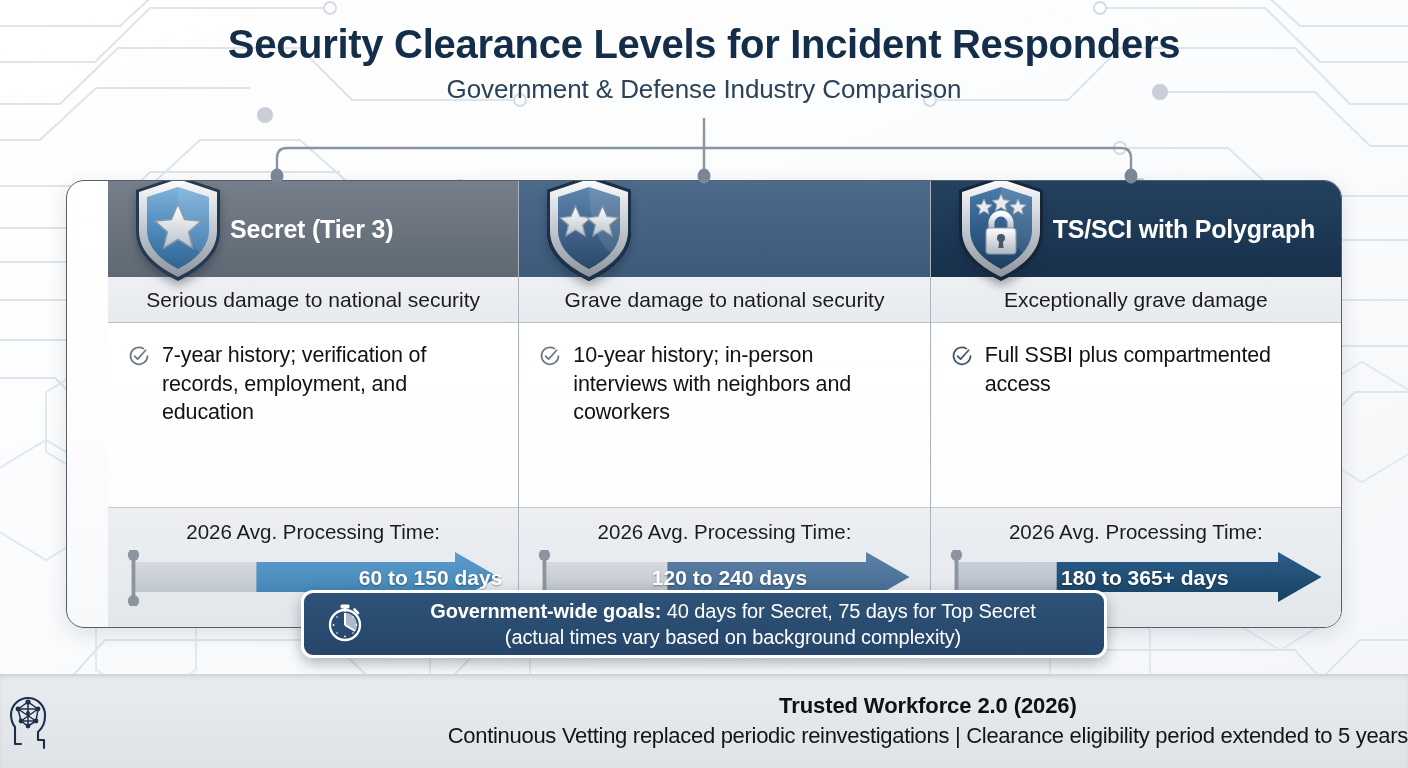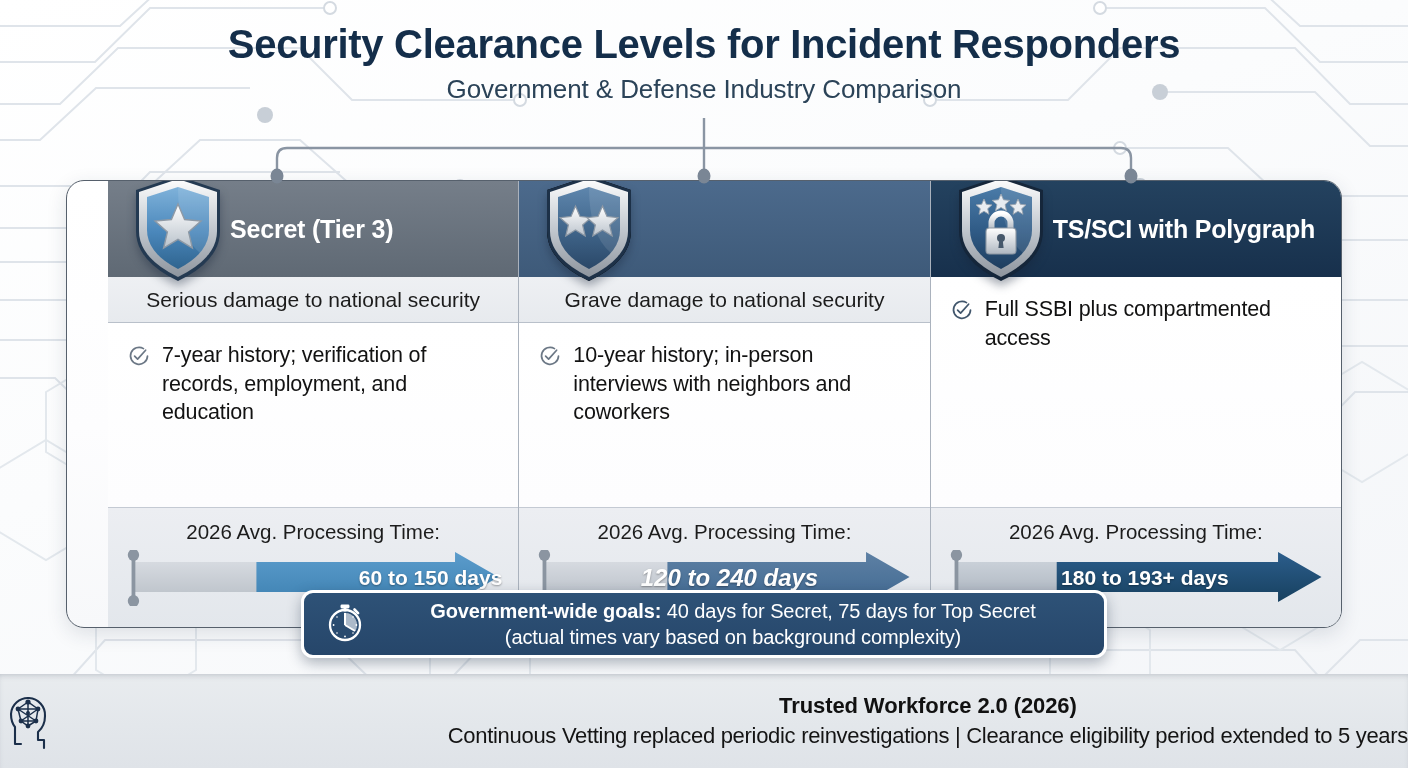--- a/index.html
+++ b/index.html
@@ -425,21 +425,21 @@
                   <stop offset="1" stop-color="#426a92"></stop>
               </linearGradient>
             </defs>
             <rect x="10" y="12" width="340" height="30" fill="url(#trk2)"></rect>
             <path d="M140 12 H350 V2 L396 27 L350 52 V42 H140 Z" fill="url(#fil2b)"></path>
             <line x1="10" y1="4" x2="10" y2="52" stroke="#8b95a1" stroke-width="4"></line>
             <circle cx="10" cy="5" r="6" fill="#8b95a1"></circle>
             <circle cx="10" cy="51" r="6" fill="#8b95a1"></circle>
           </svg>
           <div style="position:absolute;left:0;top:0;width:100%;height:56px;display:flex;align-items:center;justify-content:center;">
-            <span style="margin-left:10px;color:#fff;font-size:24px;font-weight:bold;text-shadow:0 1px 2px rgba(0,0,0,0.35);font-style:italic;">120 to 240 days</span>
+            <span style="margin-left:10px;color:#fff;font-size:21px;font-weight:bold;text-shadow:0 1px 2px rgba(0,0,0,0.35);">120 to 240 days</span>
           </div>
         </div>
       </div>
     </div>
 
     <div class="card">
       <div class="card-header">
         <span class="shield-holder">
           <svg viewBox="0 0 96 112" width="96" height="112">
             <defs>
@@ -468,20 +468,21 @@
               <path d="M65 26 L67.3 31.3 L73 31.9 L68.7 35.7 L70 41.3 L65 38.3 L60 41.3 L61.3 35.7 L57 31.9 L62.7 31.3 Z"></path>
             </g>
             <path d="M38.5 57 V50 a9.5 9.5 0 0 1 19 0 V57" fill="none" stroke="url(#s3lock)" stroke-width="6"></path>
             <rect x="33" y="55" width="30" height="26" rx="3.5" fill="url(#s3lock)" stroke="#8d98a4" stroke-width="1.1"></rect>
             <circle cx="48" cy="65" r="4" fill="#46586b"></circle>
             <path d="M46.4 66 h3.2 l1 9 h-5.2 Z" fill="#46586b"></path>
           </svg>
         </span>
         <span>TS/SCI with Polygraph</span>
       </div>
+      <div class="desc-band">Exceptionally grave damage</div>
       <div class="bullets">
         <span class="check-icon">
           <svg width="22" height="22" viewBox="0 0 22 22">
             <path d="M19.5 11 A8.5 8.5 0 1 1 15.5 3.6" fill="none" stroke="#41566c" stroke-width="1.7" stroke-linecap="round"></path>
             <path d="M6.6 11.1 L9.6 14.1 L17.6 5.2" fill="none" stroke="#41566c" stroke-width="1.7" stroke-linecap="round" stroke-linejoin="round"></path>
           </svg>
         </span>
         <span class="bullet-text">Full SSBI plus compartmented access</span>
       </div>
       <div class="time-block">
@@ -498,21 +499,21 @@
                   <stop offset="1" stop-color="#17405f"></stop>
               </linearGradient>
             </defs>
             <rect x="10" y="12" width="340" height="30" fill="url(#trk3)"></rect>
             <path d="M116 12 H350 V2 L396 27 L350 52 V42 H116 Z" fill="url(#fil3)"></path>
             <line x1="10" y1="4" x2="10" y2="52" stroke="#8b95a1" stroke-width="4"></line>
             <circle cx="10" cy="5" r="6" fill="#8b95a1"></circle>
             <circle cx="10" cy="51" r="6" fill="#8b95a1"></circle>
           </svg>
           <div style="position:absolute;left:0;top:0;width:100%;height:56px;display:flex;align-items:center;justify-content:center;">
-            <span style="margin-left:18px;color:#fff;font-size:21px;font-weight:bold;text-shadow:0 1px 2px rgba(0,0,0,0.35);">180 to 193+ days</span>
+            <span style="margin-left:18px;color:#fff;font-size:21px;font-weight:bold;text-shadow:0 1px 2px rgba(0,0,0,0.35);">180 to 365+ days</span>
           </div>
         </div>
       </div>
     </div>
 
   </div>
 
   <div class="goals">
     <span>
       <svg width="46" height="46" viewBox="0 0 46 46">

